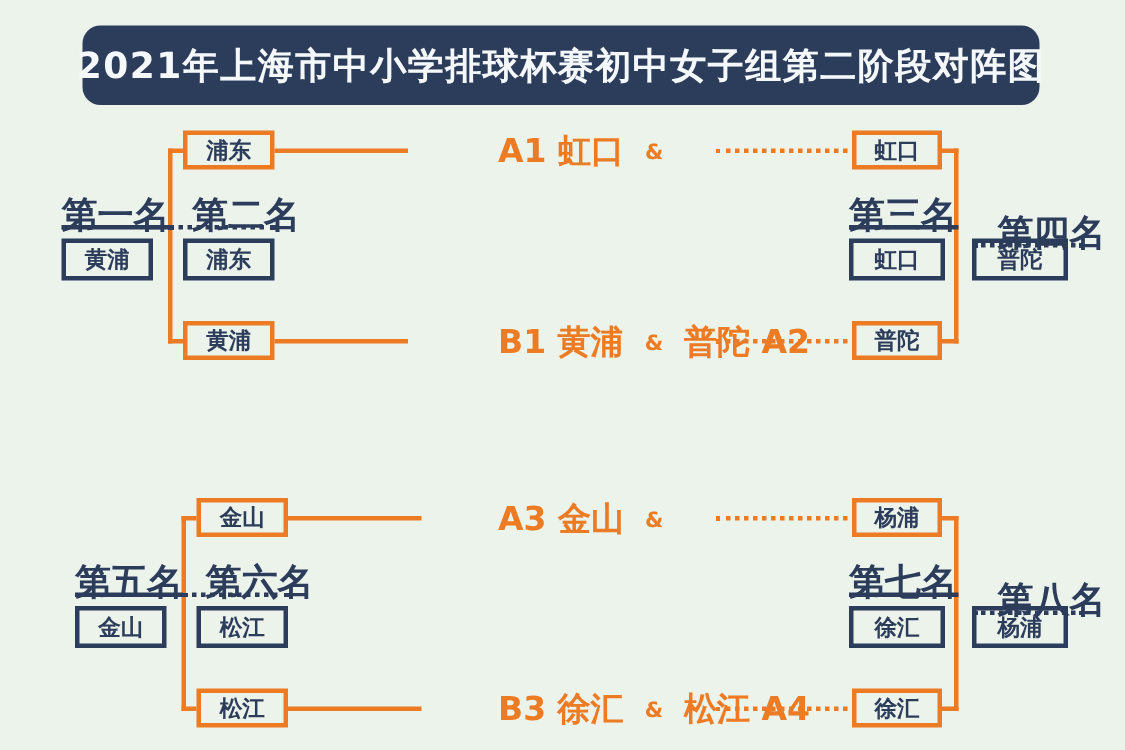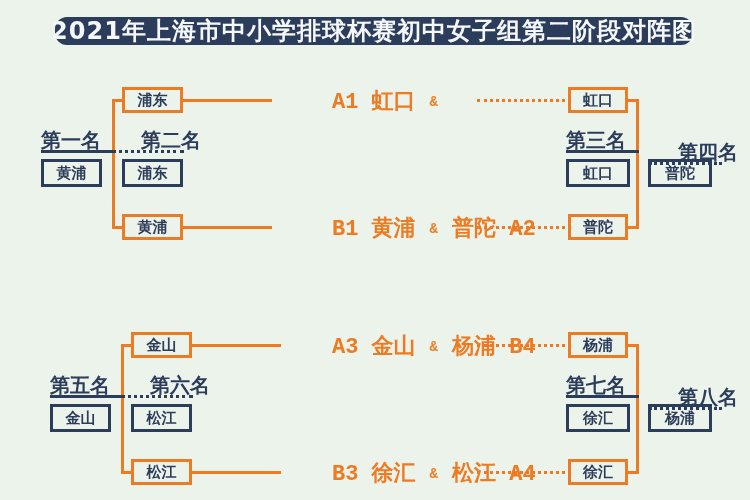--- a/index.html
+++ b/index.html
@@ -8,34 +8,34 @@
 
   .stage {
     position: relative;
     width: 750px; height: 500px;
     background: var(--bg, #ecf3eb);
     overflow: hidden;
   }
 
   .banner {
     position: absolute; left: 55px; top: 17px;
-    width: 638px; height: 28px;
+    width: 638px; height: 53px;
     background: var(--navy, #2c3c5b);
     border-radius: 12px;
     display: flex; align-items: center; justify-content: center;
     color: var(--banner-text, #f5f8fa);
     font-size: 24px; font-weight: bold; letter-spacing: 1px;
     white-space: nowrap;
   }
 
   .section { position: absolute; left: 0; width: 750px; height: 172px; }
   .sec-1 { top: 87px; }
   .sec-2 { top: 332px; }
 
-  .cluster { position: absolute; top: 0; left: 0; width: 750px; height: 172px; font-family: Liberation Mono, monospace; }
+  .cluster { position: absolute; top: 0; left: 0; width: 750px; height: 172px; }
   .sec-2 .cluster.cl-left { left: 9px; }
 
   .hline { position: absolute; height: 3px; background: var(--orange, #ed7b23); }
   .vline { position: absolute; width: 3px;  background: var(--orange, #ed7b23); }
   .dotline { position: absolute; height: 0; border-top: 3px dotted var(--orange, #ed7b23); }
 
   .seed {
     position: absolute; width: 61px; height: 26px;
     border: 3px solid var(--orange, #ed7b23);
     background: var(--bg, #ecf3eb);
@@ -48,26 +48,26 @@
     position: absolute; width: 62px; height: 28px;
     border: 3px solid var(--navy, #2c3c5b);
     display: flex; align-items: center; justify-content: center;
     color: var(--navy, #2c3c5b); font-size: 15px; font-weight: bold;
     white-space: nowrap;
   }
 
   .rank {
     position: absolute; top: 40px; height: 26px;
     padding-bottom: 2px;
-    color: var(--navy, #2c3c5b); font-size: 20px; font-weight: bold;
+    color: var(--navy, #2c3c5b); font-size: 24px; font-weight: bold;
     white-space: nowrap;
   }
   .rank.u-solid { border-bottom: 3px solid var(--navy, #2c3c5b); }
   .rank.u-dot   { border-bottom: 3px dotted var(--navy, #2c3c5b); }
-  .rank .indent { padding-left: 29px; display: inline-block; }
+  .rank .indent { padding-left: 16px; display: inline-block; }
 
   .match {
     position: absolute; height: 27px;
     display: flex; align-items: center; gap: 14px;
     color: var(--orange, #ed7b23); font-weight: bold; white-space: nowrap;
     z-index: 2;
     margin-left: 48px;
   }
   .match .team { font-size: 22px; }
   .match .amp  { font-size: 14px; padding-top: 2px; }
@@ -197,21 +197,20 @@
       </div>
       <div class="result result-b">
         <span>松江</span>
       </div>
     </div>
 
     <div class="cluster cl-mid">
       <div class="match match-top">
         <span class="team">A3 金山</span>
         <span class="amp">&amp;</span>
-        <span class="team">杨浦 B4</span>
       </div>
       <div class="dotline dot-top"></div>
       <div class="match match-bot">
         <span class="team">B3 徐汇</span>
         <span class="amp">&amp;</span>
         <span class="team">松江 A4</span>
       </div>
       <div class="dotline dot-bot"></div>
     </div>
 

